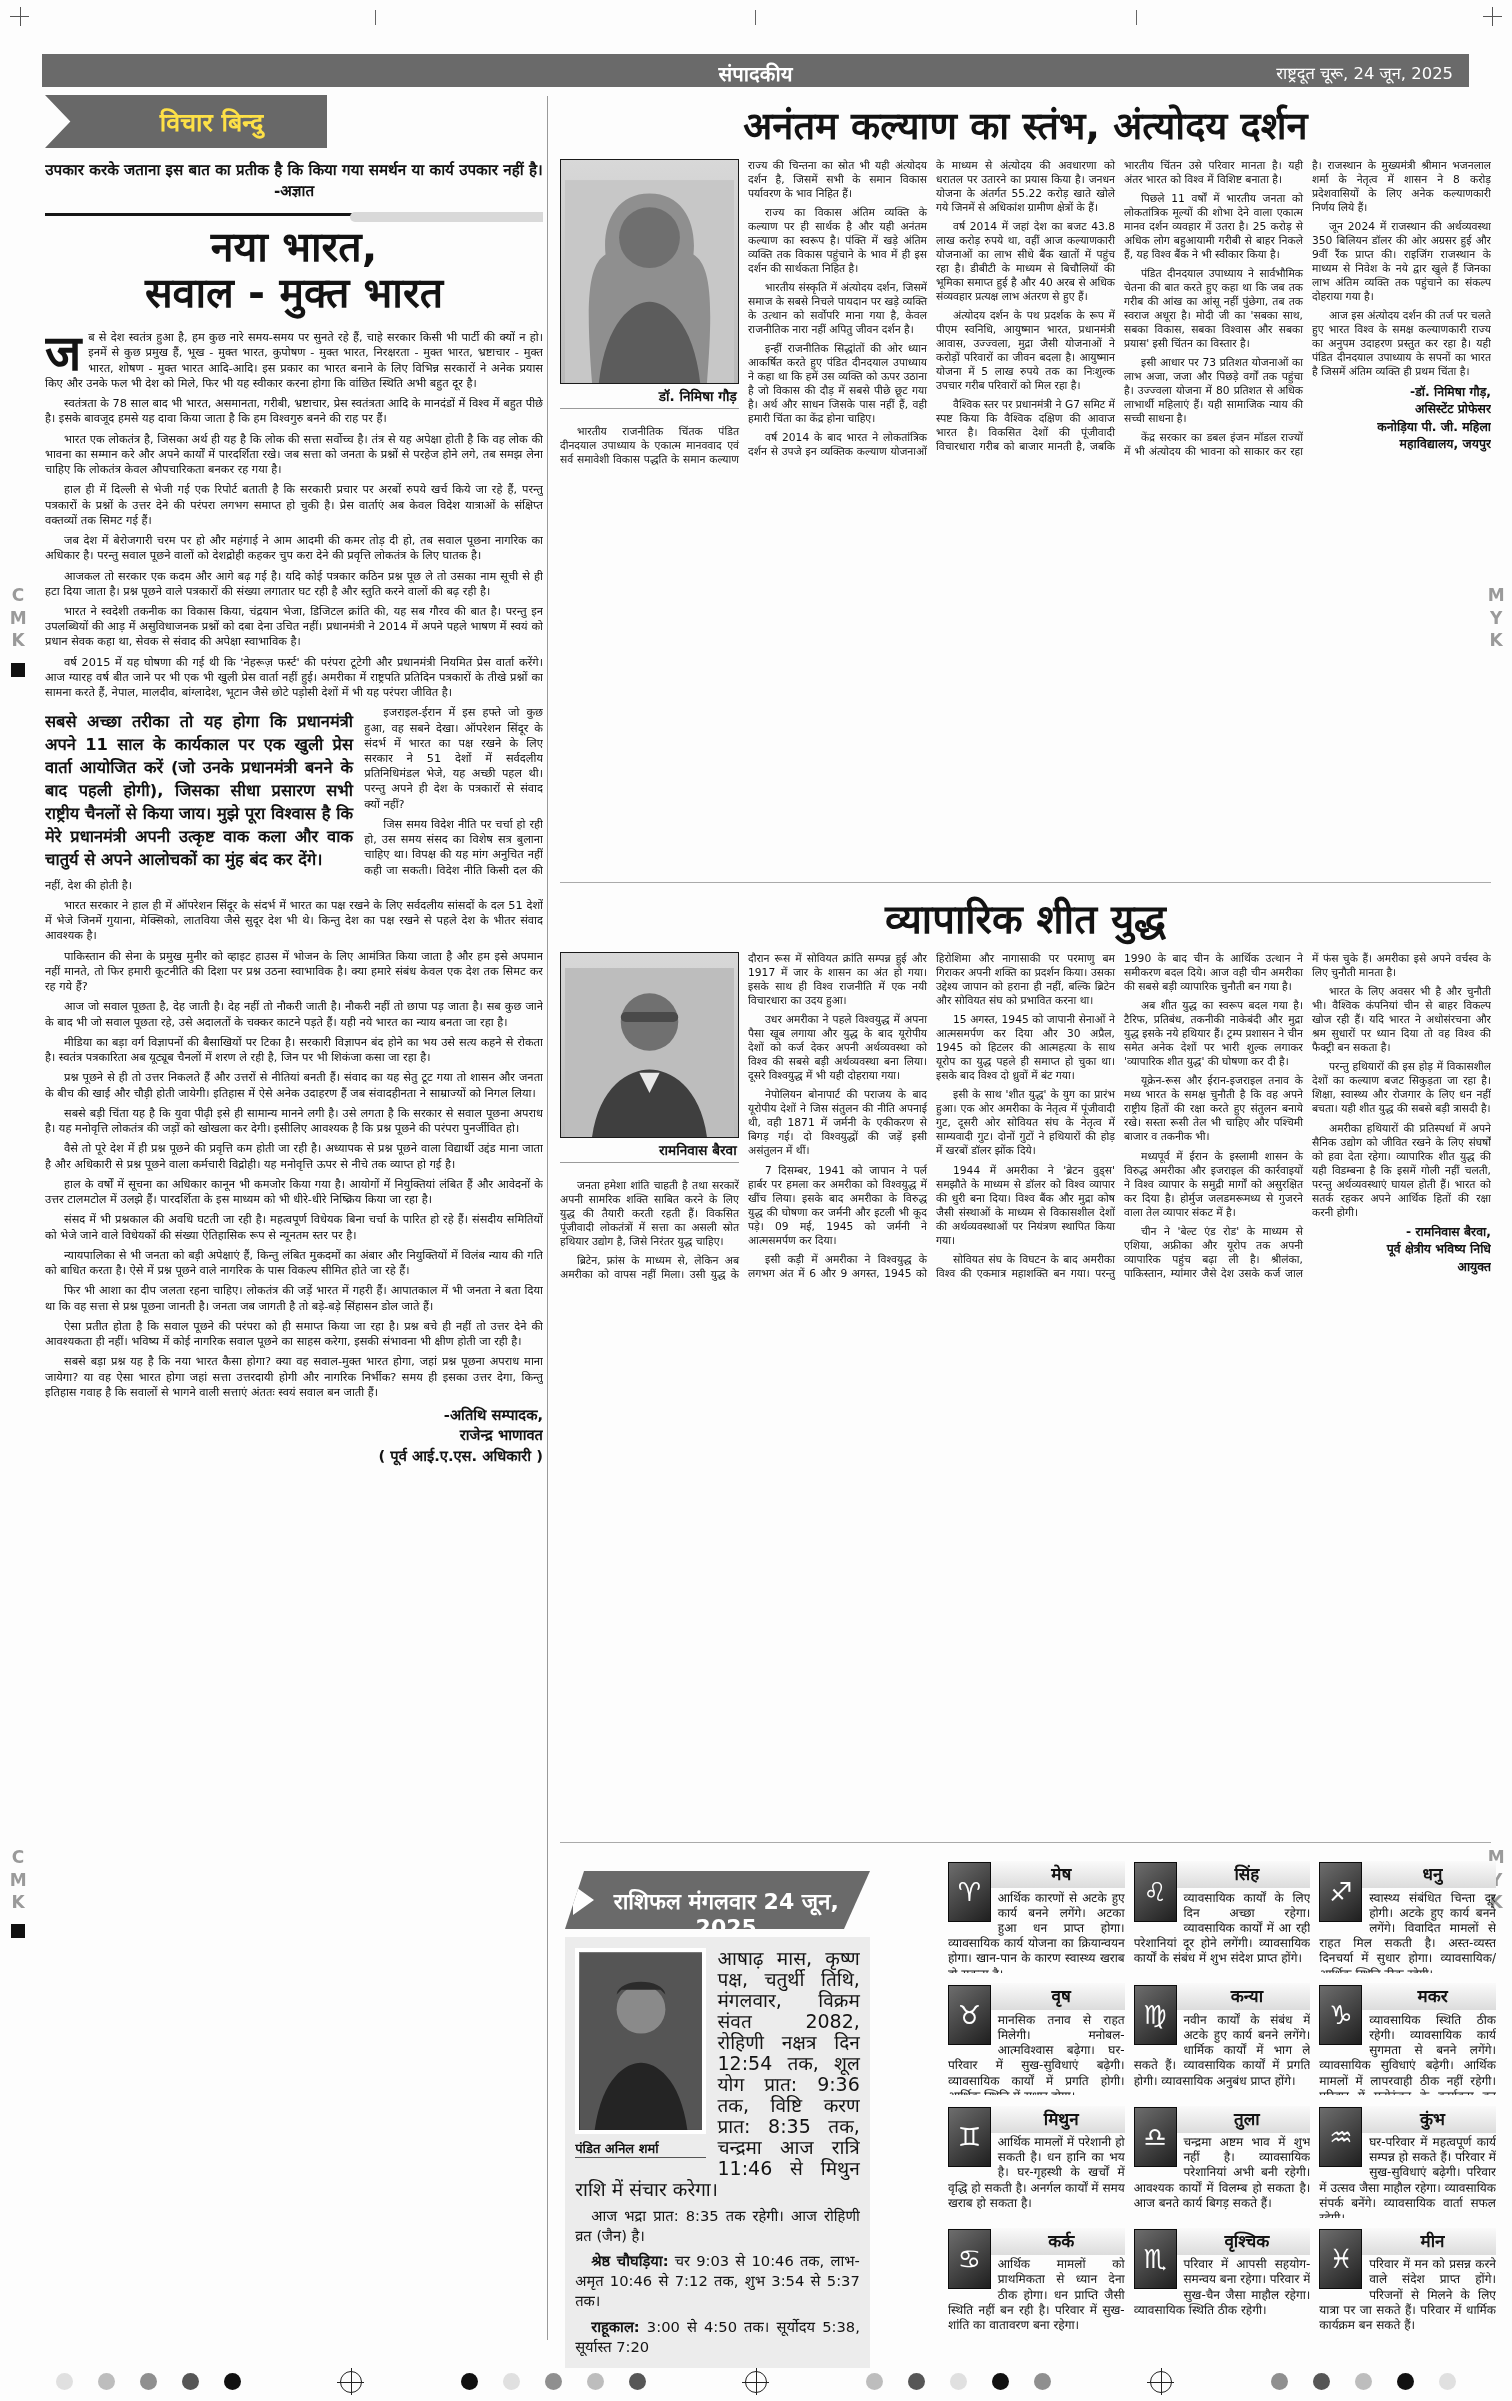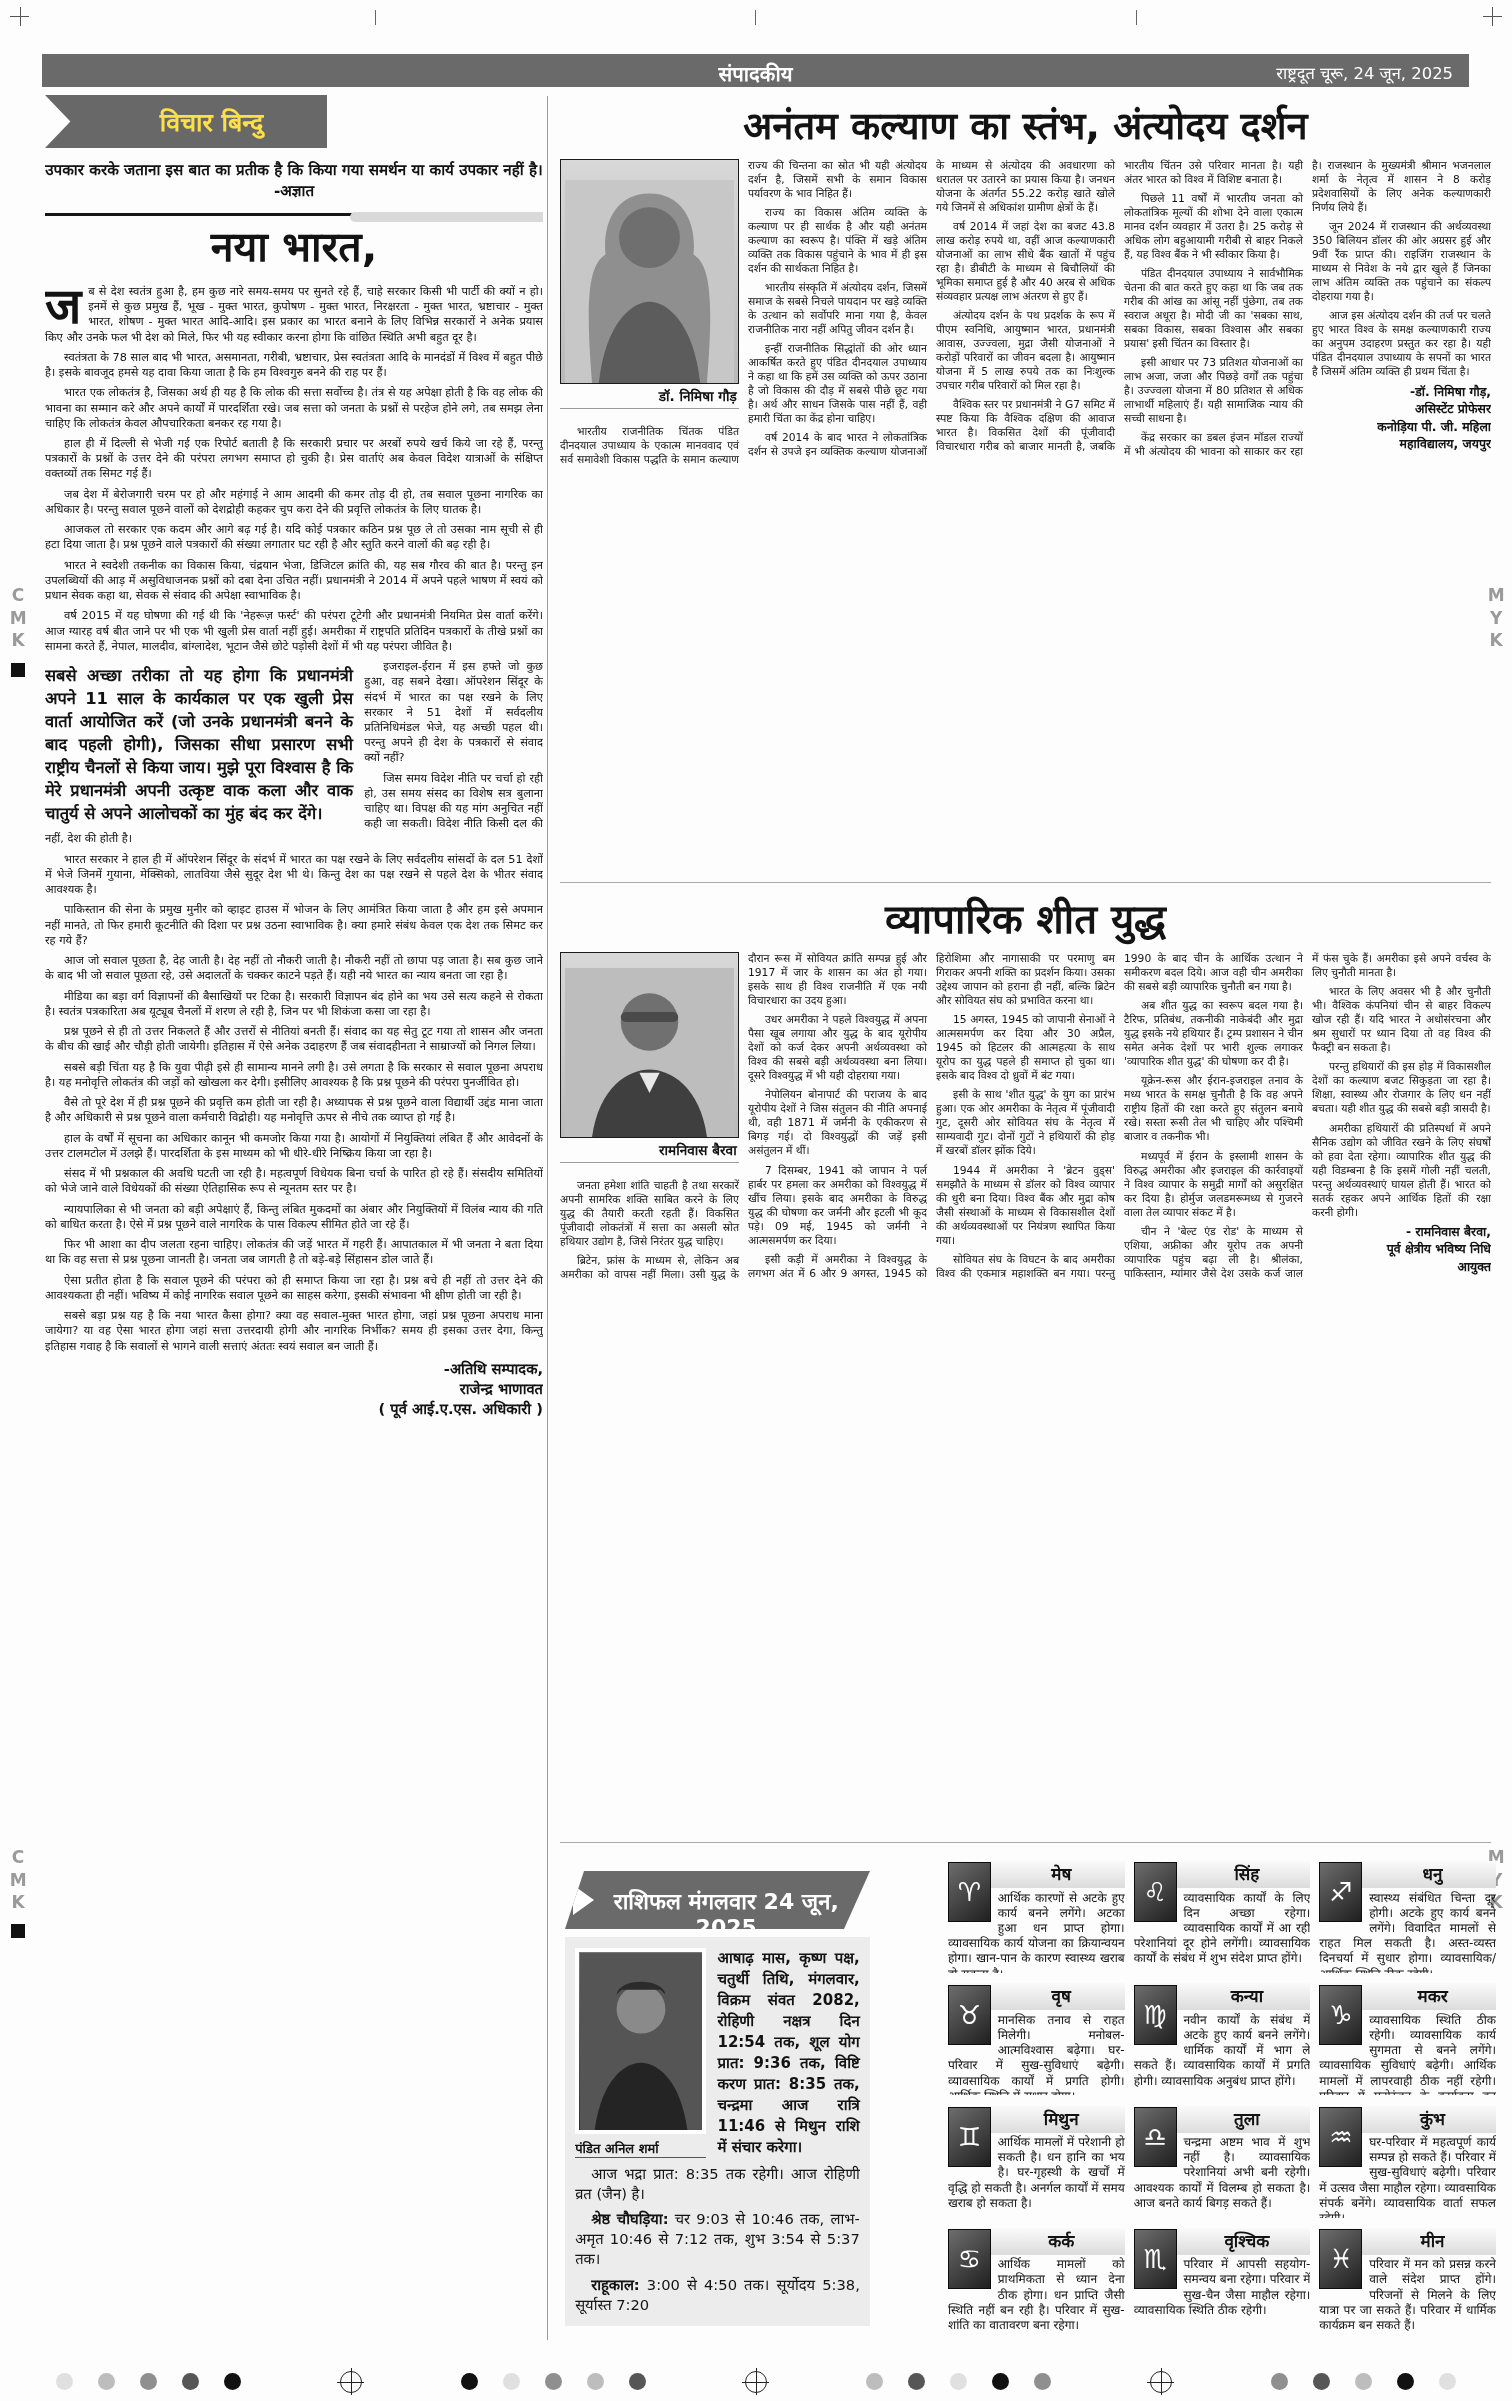--- a/index.html
+++ b/index.html
@@ -52,21 +52,21 @@
   .hbanner{position:relative;height:58px;background:#6a6a6a;
            clip-path:polygon(19px 0,100% 0,calc(100% - 26px) 100%,0 100%);}
   .hbanner .arrow{position:absolute;left:8px;top:13.6px;width:0;height:0;
                   border-top:15.2px solid transparent;border-bottom:15.2px solid transparent;border-left:21.5px solid #fff;}
   .hbanner span{position:absolute;left:40px;right:22.6px;top:13.6px;text-align:center;color:#fff;font-weight:bold;font-size:22px;}
   .panchang{margin-top:8px;background:#ececec;padding:11.3px 10.2px;overflow:hidden;}
   .pfig{float:left;width:131px;margin:0 11.3px 3.4px 0;}
   .pphoto{width:131px;height:186px;border:4.5px solid #fff;box-sizing:border-box;background:linear-gradient(#777,#2e2e2e);
           display:flex;align-items:flex-end;justify-content:center;overflow:hidden;}
   .pcap{font-weight:bold;font-size:13px;padding-top:4.5px;border-bottom:1.1px solid #555;padding-bottom:0;}
-  .ptext{font-size:15px;line-height:21px;text-align:justify;font-weight:700;}
+  .ptext{font-size:19px;line-height:21px;text-align:justify;font-weight:400;}
   .pline{clear:none;font-size:14.7px;line-height:20px;text-align:justify;margin:5.6px 0 0;text-indent:16px;}
   .pline b{font-weight:bold;}
   .hgrid{position:absolute;left:383px;top:2.3px;width:548px;display:grid;
          grid-template-columns:repeat(3,1fr);column-gap:9px;row-gap:10.2px;}
   .zcell{height:112px;overflow:hidden;}
   .zicon{float:left;width:43px;height:60px;margin:1.1px 6.8px 2.3px 0;border:1.7px solid #0c0c0c;box-sizing:border-box;
          background:linear-gradient(140deg,#6d6d6d,#1f1f1f);color:#fff;display:flex;align-items:center;justify-content:center;font-size:26px;}
   .zname{text-align:center;font-weight:bold;font-size:17px;height:27px;line-height:27px;
          background:linear-gradient(#fafafa,#dcdcdc);margin-bottom:2.3px;}
   .ztext{font-size:12px;line-height:15.2px;text-align:justify;}
@@ -125,20 +125,21 @@
 
   <section class="leadcol">
     <div class="ribbon">
       <span>विचार बिन्दु</span>
     </div>
     <div class="graybar"></div>
     <div class="vquote">उपकार करके जताना इस बात का प्रतीक है कि किया गया समर्थन या कार्य उपकार नहीं है। -अज्ञात</div>
     <div class="blackrule"></div>
     <h1 class="lhead" style="margin:8px 0 0;">
       <div>नया भारत,</div>
+      <div>सवाल - मुक्त भारत</div>
     </h1>
     <div class="lbody">
       <p class="op"><span class="dropcap">ज</span><span>ब से देश स्वतंत्र हुआ है, हम कुछ नारे समय-समय पर सुनते रहे हैं, चाहे सरकार किसी भी पार्टी की क्यों न हो। इनमें से कुछ प्रमुख हैं, भूख - मुक्त भारत, कुपोषण - मुक्त भारत, निरक्षरता - मुक्त भारत, भ्रष्टाचार - मुक्त भारत, शोषण - मुक्त भारत आदि-आदि। इस प्रकार का भारत बनाने के लिए विभिन्न सरकारों ने अनेक प्रयास किए और उनके फल भी देश को मिले, फिर भी यह स्वीकार करना होगा कि वांछित स्थिति अभी बहुत दूर है।</span></p>
       <div>
           <p>स्वतंत्रता के 78 साल बाद भी भारत, असमानता, गरीबी, भ्रष्टाचार, प्रेस स्वतंत्रता आदि के मानदंडों में विश्व में बहुत पीछे है। इसके बावजूद हमसे यह दावा किया जाता है कि हम विश्वगुरु बनने की राह पर हैं।</p>
           <p>भारत एक लोकतंत्र है, जिसका अर्थ ही यह है कि लोक की सत्ता सर्वोच्च है। तंत्र से यह अपेक्षा होती है कि वह लोक की भावना का सम्मान करे और अपने कार्यों में पारदर्शिता रखे। जब सत्ता को जनता के प्रश्नों से परहेज होने लगे, तब समझ लेना चाहिए कि लोकतंत्र केवल औपचारिकता बनकर रह गया है।</p>
           <p>हाल ही में दिल्ली से भेजी गई एक रिपोर्ट बताती है कि सरकारी प्रचार पर अरबों रुपये खर्च किये जा रहे हैं, परन्तु पत्रकारों के प्रश्नों के उत्तर देने की परंपरा लगभग समाप्त हो चुकी है। प्रेस वार्ताएं अब केवल विदेश यात्राओं के संक्षिप्त वक्तव्यों तक सिमट गई हैं।</p>
           <p>जब देश में बेरोजगारी चरम पर हो और महंगाई ने आम आदमी की कमर तोड़ दी हो, तब सवाल पूछना नागरिक का अधिकार है। परन्तु सवाल पूछने वालों को देशद्रोही कहकर चुप करा देने की प्रवृत्ति लोकतंत्र के लिए घातक है।</p>
           <p>आजकल तो सरकार एक कदम और आगे बढ़ गई है। यदि कोई पत्रकार कठिन प्रश्न पूछ ले तो उसका नाम सूची से ही हटा दिया जाता है। प्रश्न पूछने वाले पत्रकारों की संख्या लगातार घट रही है और स्तुति करने वालों की बढ़ रही है।</p>
           <p>भारत ने स्वदेशी तकनीक का विकास किया, चंद्रयान भेजा, डिजिटल क्रांति की, यह सब गौरव की बात है। परन्तु इन उपलब्धियों की आड़ में असुविधाजनक प्रश्नों को दबा देना उचित नहीं। प्रधानमंत्री ने 2014 में अपने पहले भाषण में स्वयं को प्रधान सेवक कहा था, सेवक से संवाद की अपेक्षा स्वाभाविक है।</p>

